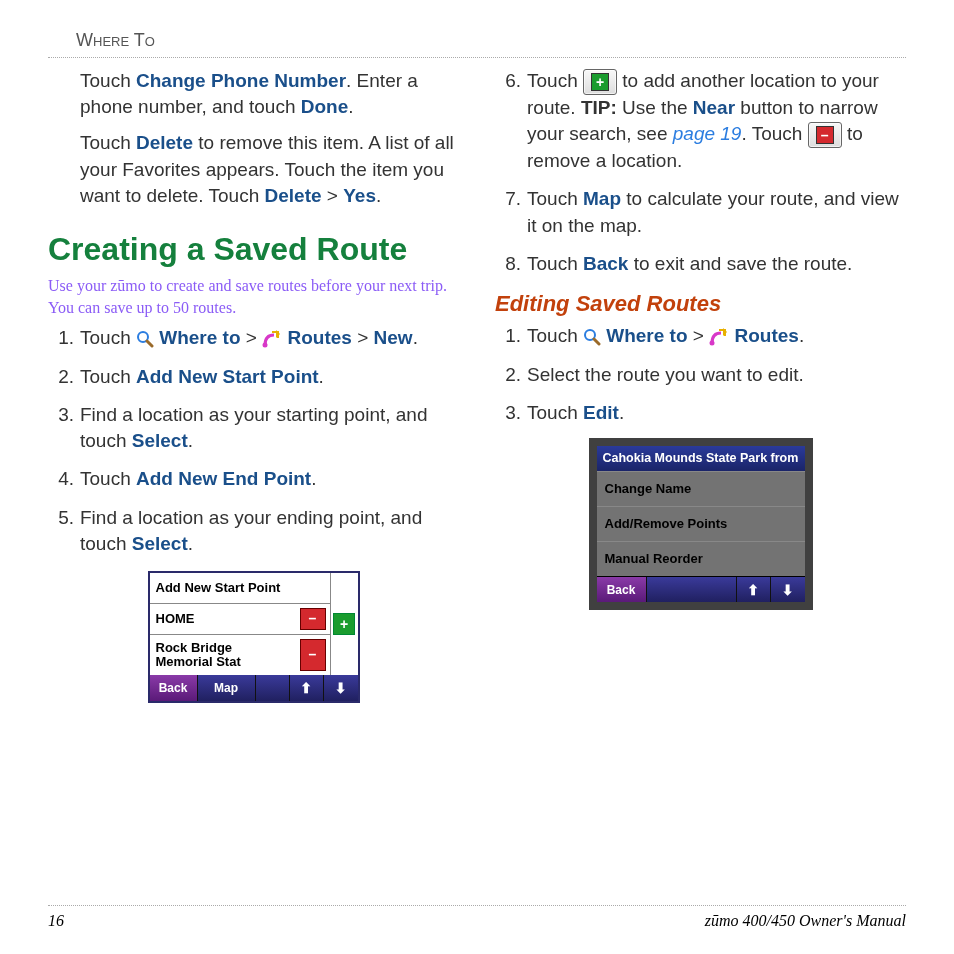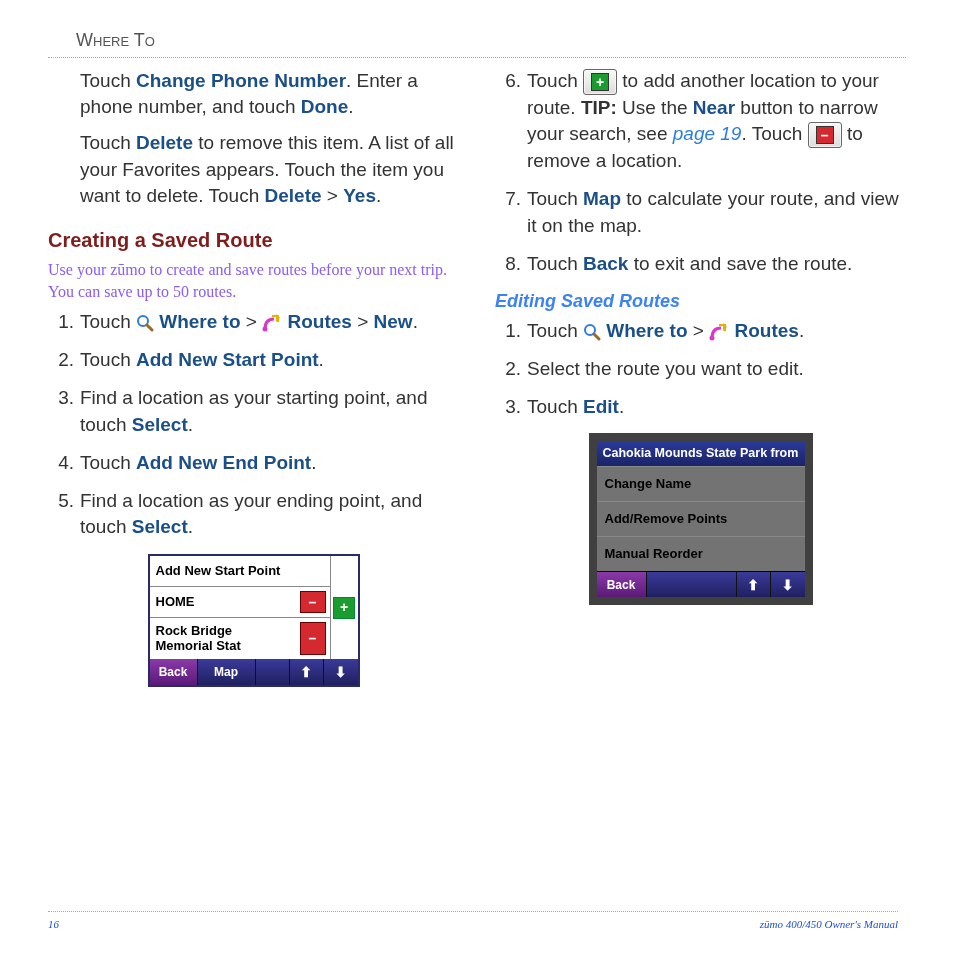--- a/index.html
+++ b/index.html
@@ -28,37 +28,37 @@
   .col {
     flex: 1;
     font-size: 19px;
     line-height: 1.38;
     color: #333;
   }
   .col p { margin-bottom: 6px; }
   .intro-block { padding-left: 32px; }
   .intro-block p { margin-bottom: 10px; }
   h2.section {
-    font-size: 20px;
+    font-size: 32px;
     font-weight: bold;
-    color: #7f1d1d;
+    color: #15803d;
     margin-top: 18px;
     margin-bottom: 4px;
   }
   .section-desc {
     font-family: Georgia, 'Times New Roman', serif;
     font-size: 16px;
     color: #8b5cf6;
     margin-bottom: 12px;
   }
   h3.subsection {
-    font-size: 18px;
+    font-size: 22px;
     font-weight: bold;
     font-style: italic;
-    color: #3b82f6;
+    color: #c2410c;
     margin-top: 8px;
     margin-bottom: 4px;
   }
   ol.steps {
     list-style: none;
     counter-reset: step;
     padding-left: 0;
   }
   ol.steps > li {
     counter-increment: step;
@@ -211,27 +211,27 @@
     border-right:1px solid #111;
   }
   .d2-footer .back { background:linear-gradient(#8a3aa8,#5a1a78); flex:0 0 50px;}
   .d2-footer .sp { flex:1; }
   .d2-footer .arrow { flex:0 0 34px; font-size:14px;}
   .d2-footer .fb:last-child{border-right:none;}
   .page-footer {
     position: absolute;
     bottom: 24px;
     left: 48px;
-    right: 56px;
+    right: 48px;
     display:flex;
     justify-content: space-between;
     font-style: italic;
     font-family: Georgia, 'Times New Roman', serif;
-    color:#1d4ed8;
-    font-size:11px;
+    color:#000000;
+    font-size:16px;
     border-top: 1px dotted #aaa;
     padding-top: 6px;
   }
 </style>
 </head>
 <body>
 
 <div class="page-header">Where To</div>
 
 <div class="columns">

